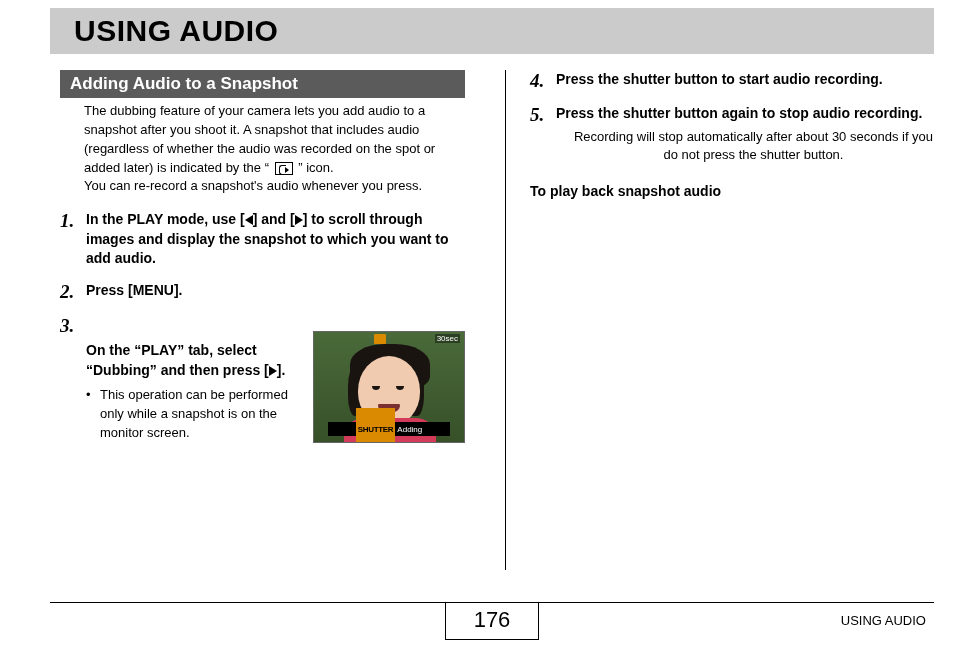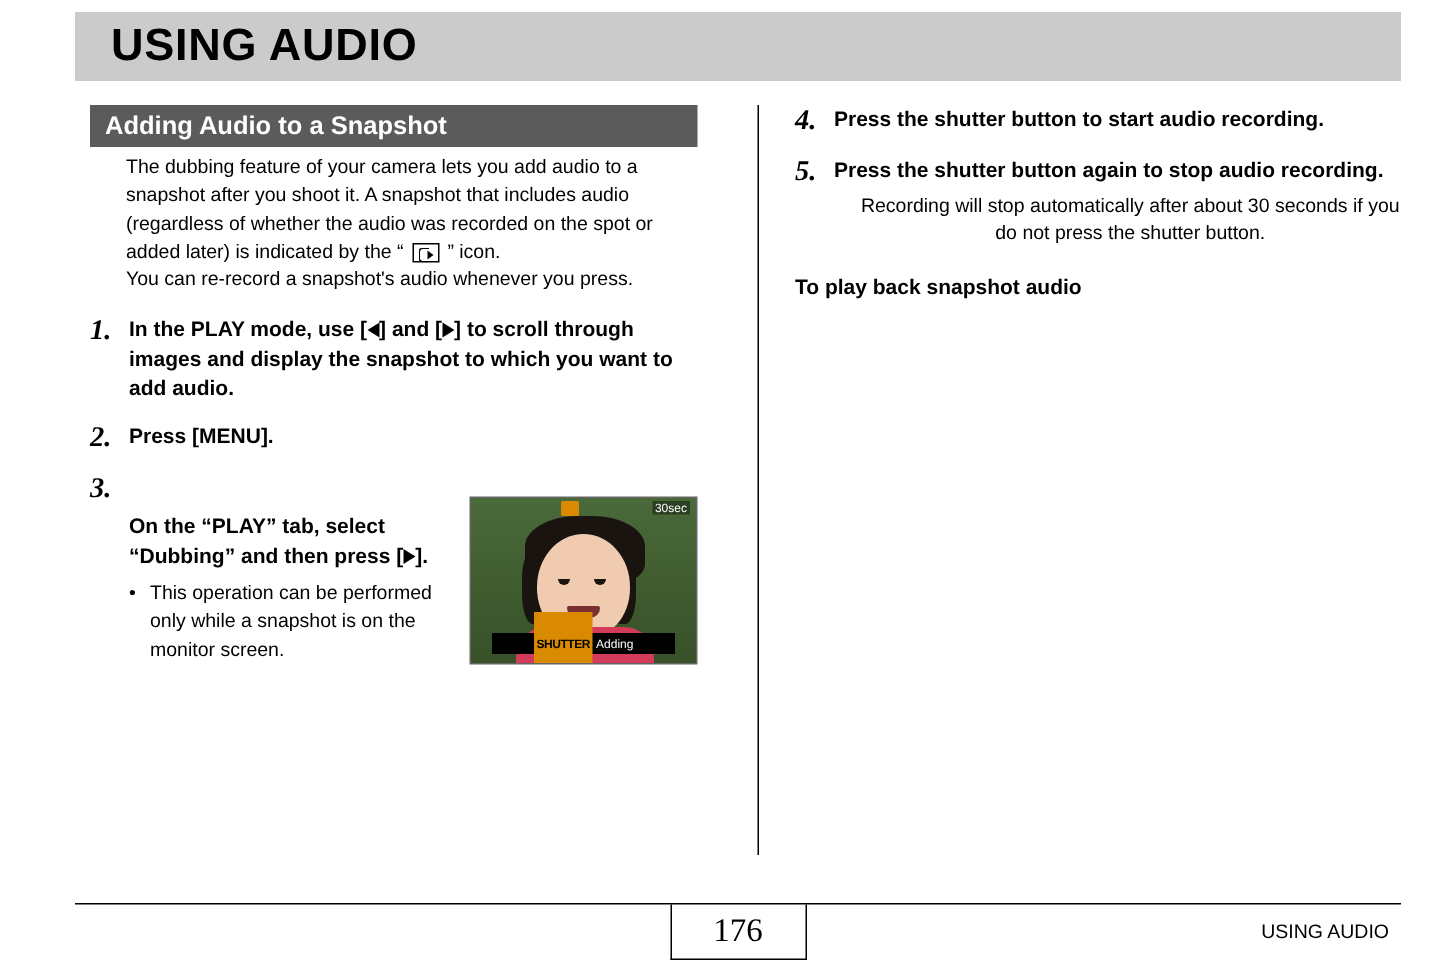--- a/index.html
+++ b/index.html
@@ -224,21 +224,21 @@
     border-top: 1px solid #000;
     height: 44px;
     margin: 0 20px 0 50px;
     display: flex;
     align-items: flex-start;
     justify-content: center;
   }
   .page-num-box {
     border: 1px solid #000;
     border-top: none;
-    font-family: Liberation Serif, serif;
+    font-family: Liberation Sans, sans-serif;
     font-size: 22px;
     padding: 4px 28px 6px 28px;
   }
   .footer-caption {
     position: absolute;
     right: 8px; top: 10px;
     font-size: 13px;
   }
 </style>
 </head>

